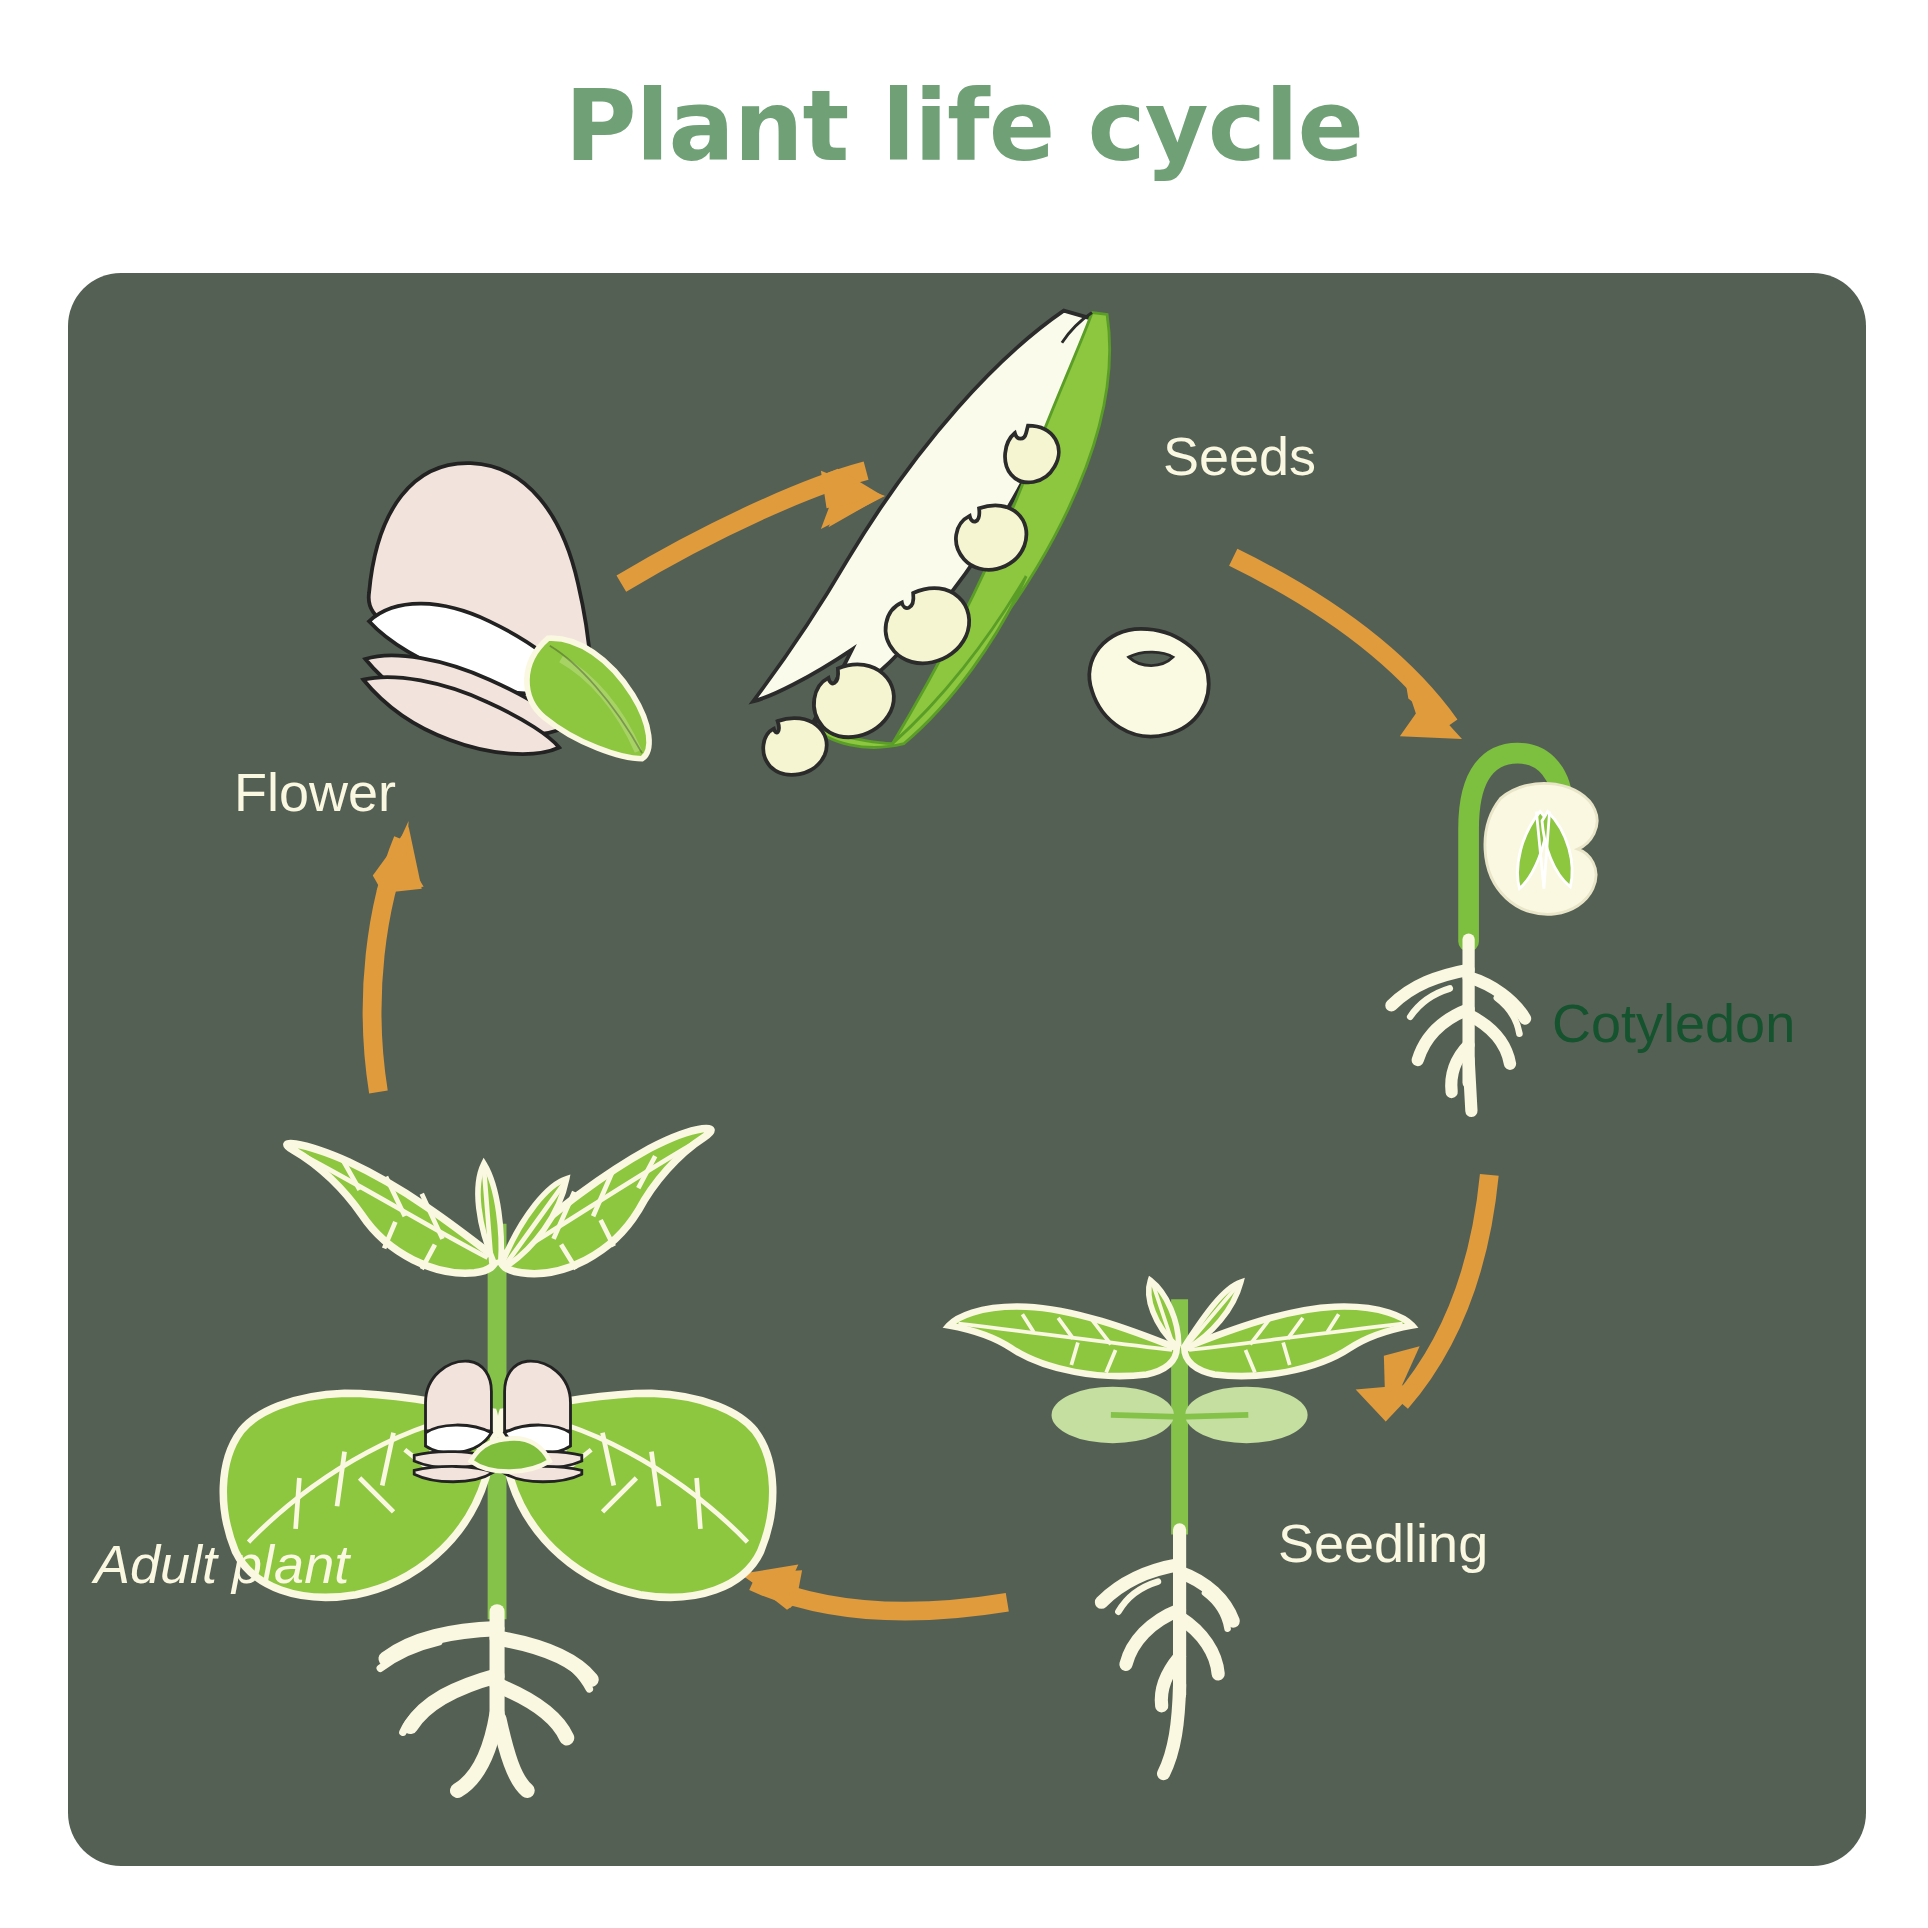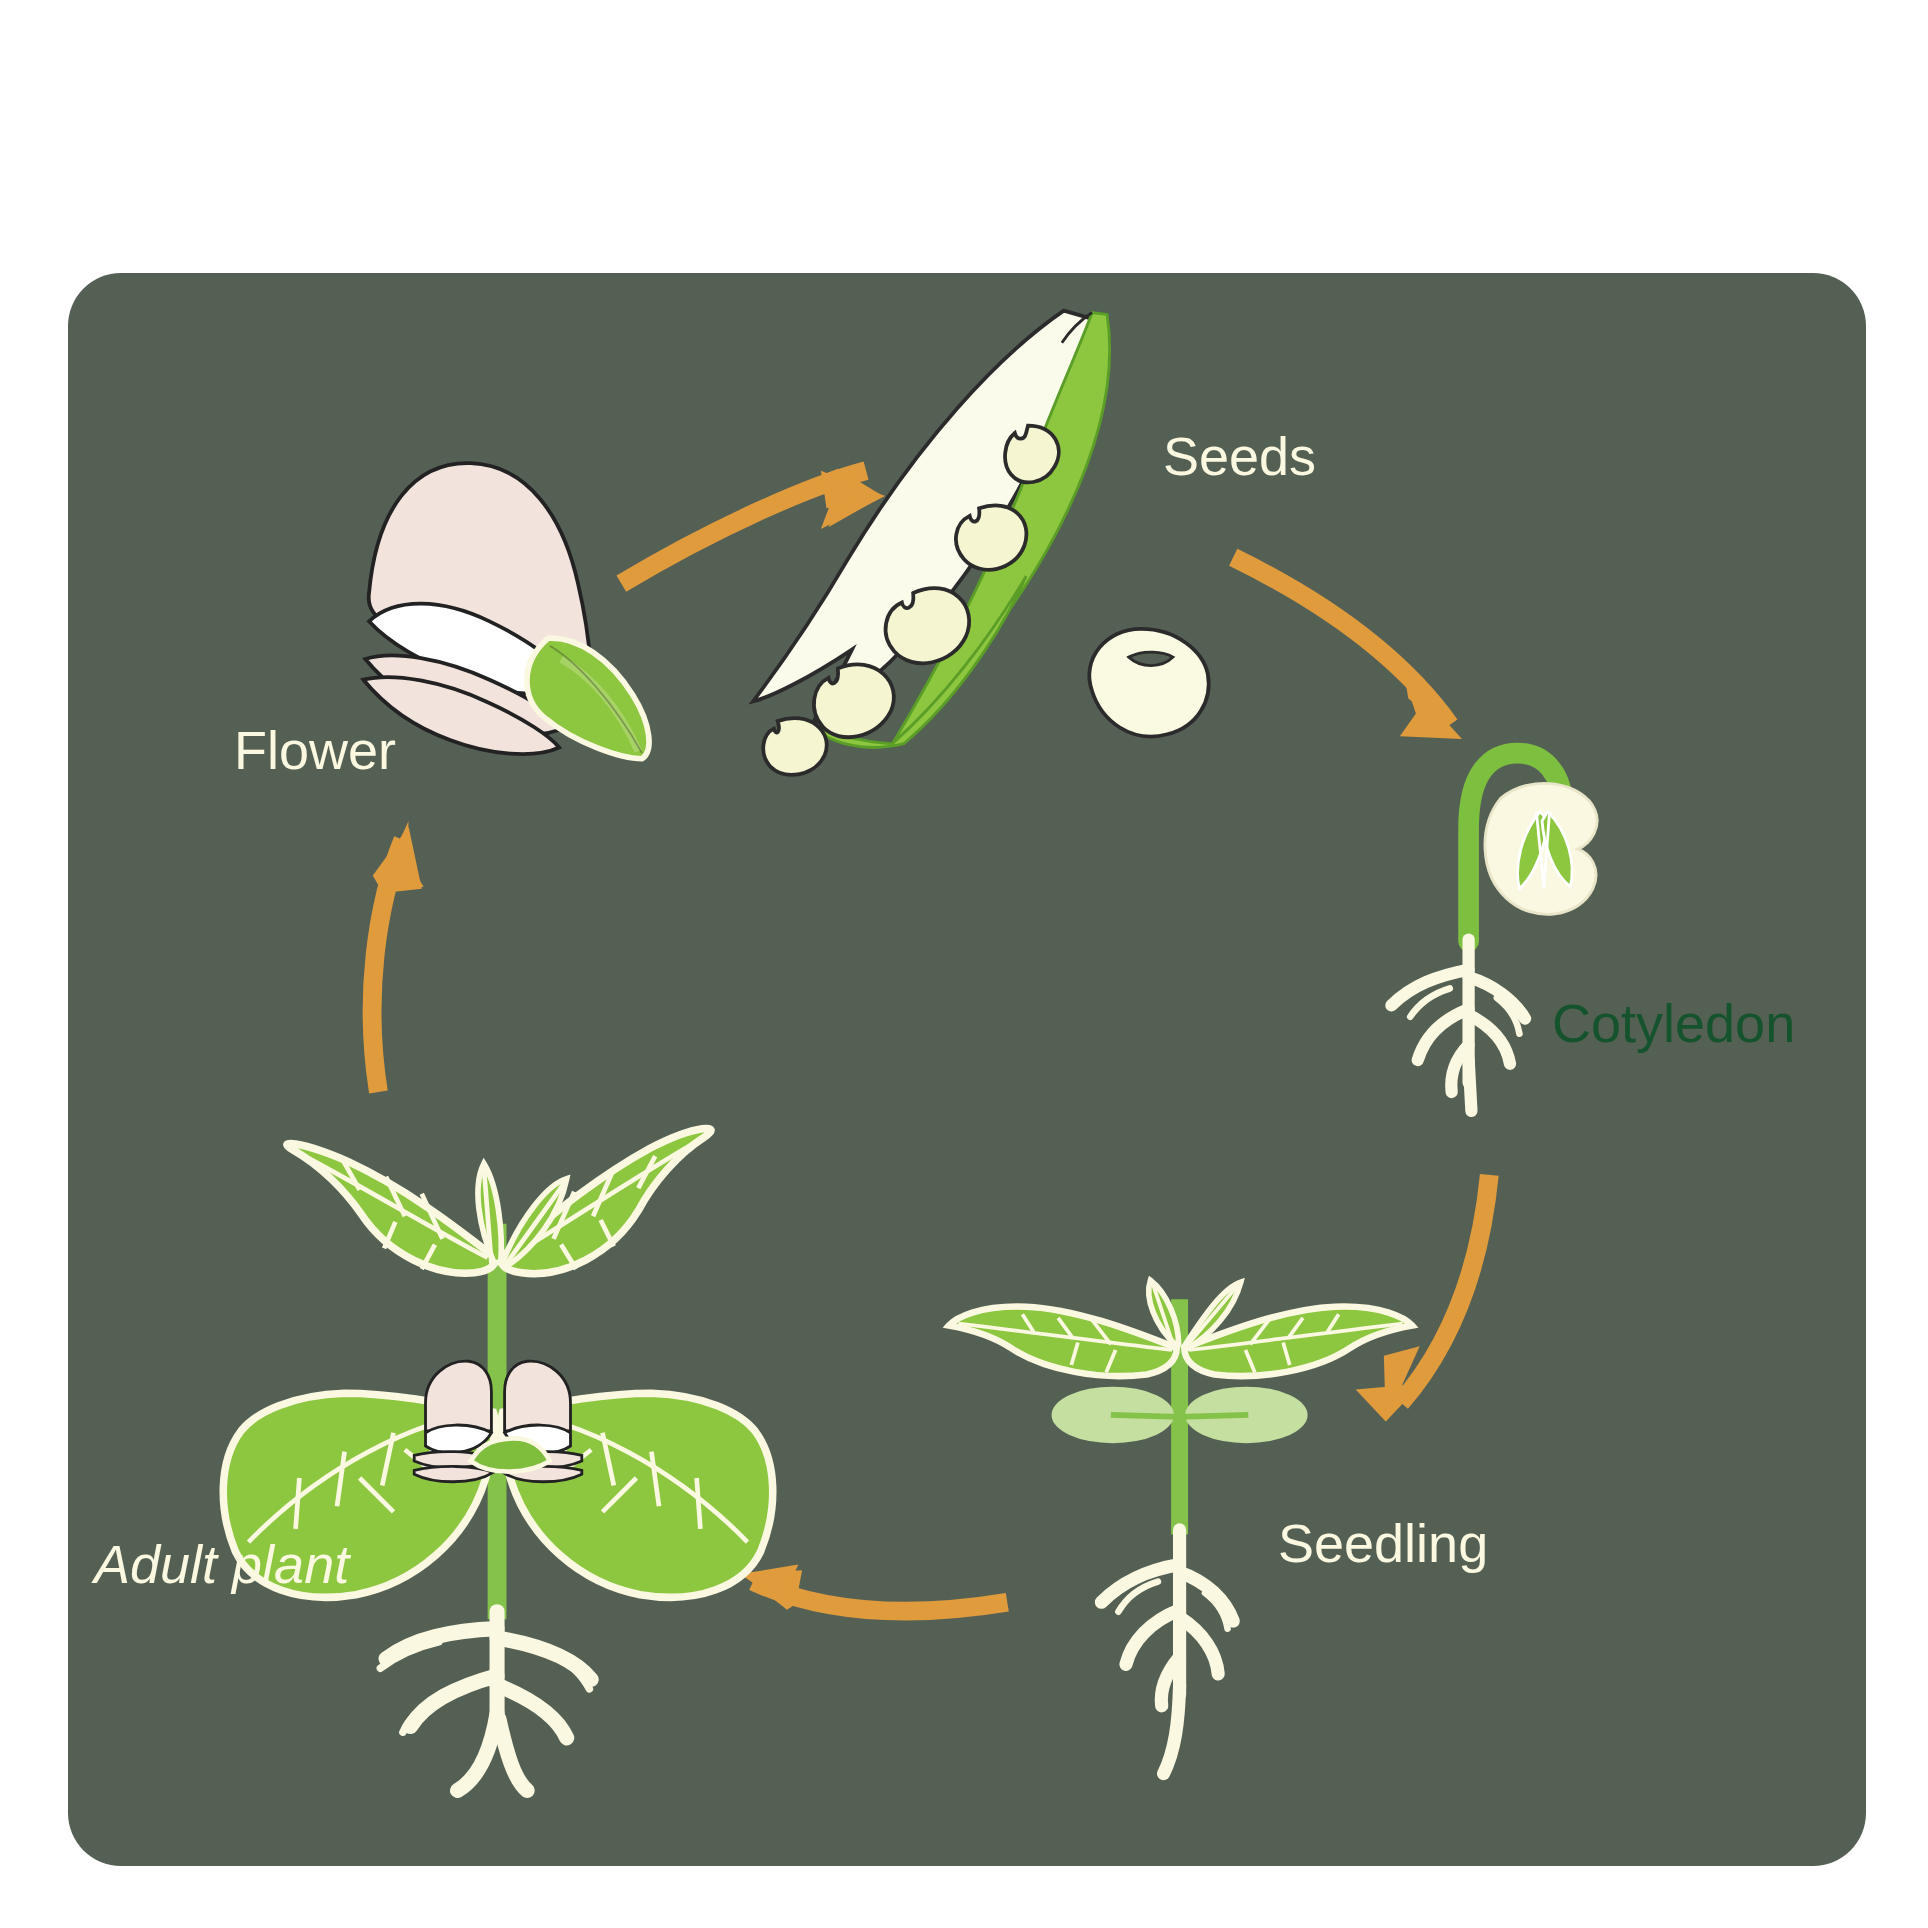--- a/index.html
+++ b/index.html
@@ -46,20 +46,21 @@
   #lbl-cotyledon{left:1552px;top:996px;}
   #lbl-seedling{left:1278px;top:1476px;}
   #lbl-flower{left:234px;top:723px;}
   #lbl-adult{left:94px;top:1537px;font-style:italic;}
 </style>
 </head>
 <body>
 
 <div id="stage" style="background: rgb(255, 255, 255);">
 
+  <div id="title" style="color: rgb(111, 160, 118);">Plant life cycle</div>
 
   <div id="panel" style="background: rgb(85, 96, 85);"></div>
 
   <svg id="art" viewBox="0 0 2048 2048">
 
     <g>
       <path d="M660,620 C760,560 860,516 920,500" fill="none" stroke="#E09B3C" stroke-width="20" stroke-linecap="butt"></path>
       <path d="M870,515 L938,527 L880,560 L893,532 Z" fill="#E09B3C"></path>
       <path d="M872,505 L938,527 L890,498 Z" fill="#E09B3C"></path>
       <polygon points="866,512 940,527 872,562 884,530" fill="#E09B3C"></polygon>
@@ -353,16 +354,16 @@
                C554,742 552,704 582,678 Z" fill="#8DC63F" stroke="#FAF8E0" stroke-width="6"></path>
       <path d="M596,700 C628,718 658,752 678,798" fill="none" stroke="#A7D364" stroke-width="8"></path>
       <path d="M584,686 C614,704 652,746 682,800" fill="none" stroke="#2b2b2b" stroke-width="2" opacity="0.35"></path>
     </g>
   </svg>
 
   <div class="lbl" id="lbl-seeds" style="color: rgb(250, 248, 224);">Seeds</div>
   <div class="lbl" id="lbl-cotyledon" style="color: #14532d;">Cotyledon</div>
   <div class="lbl" id="lbl-seedling" style="color: rgb(250, 248, 224); margin-top: 40px;">Seedling</div>
   <div class="lbl" id="lbl-adult" style="color: rgb(250, 248, 224);">Adult plant</div>
-  <div class="lbl" id="lbl-flower" style="color: rgb(250, 248, 224);">Flower</div>
+  <div class="lbl" id="lbl-flower" style="color: rgb(250, 248, 224); margin-top: 42px;">Flower</div>
 
 </div>
 
 
 </body></html>

